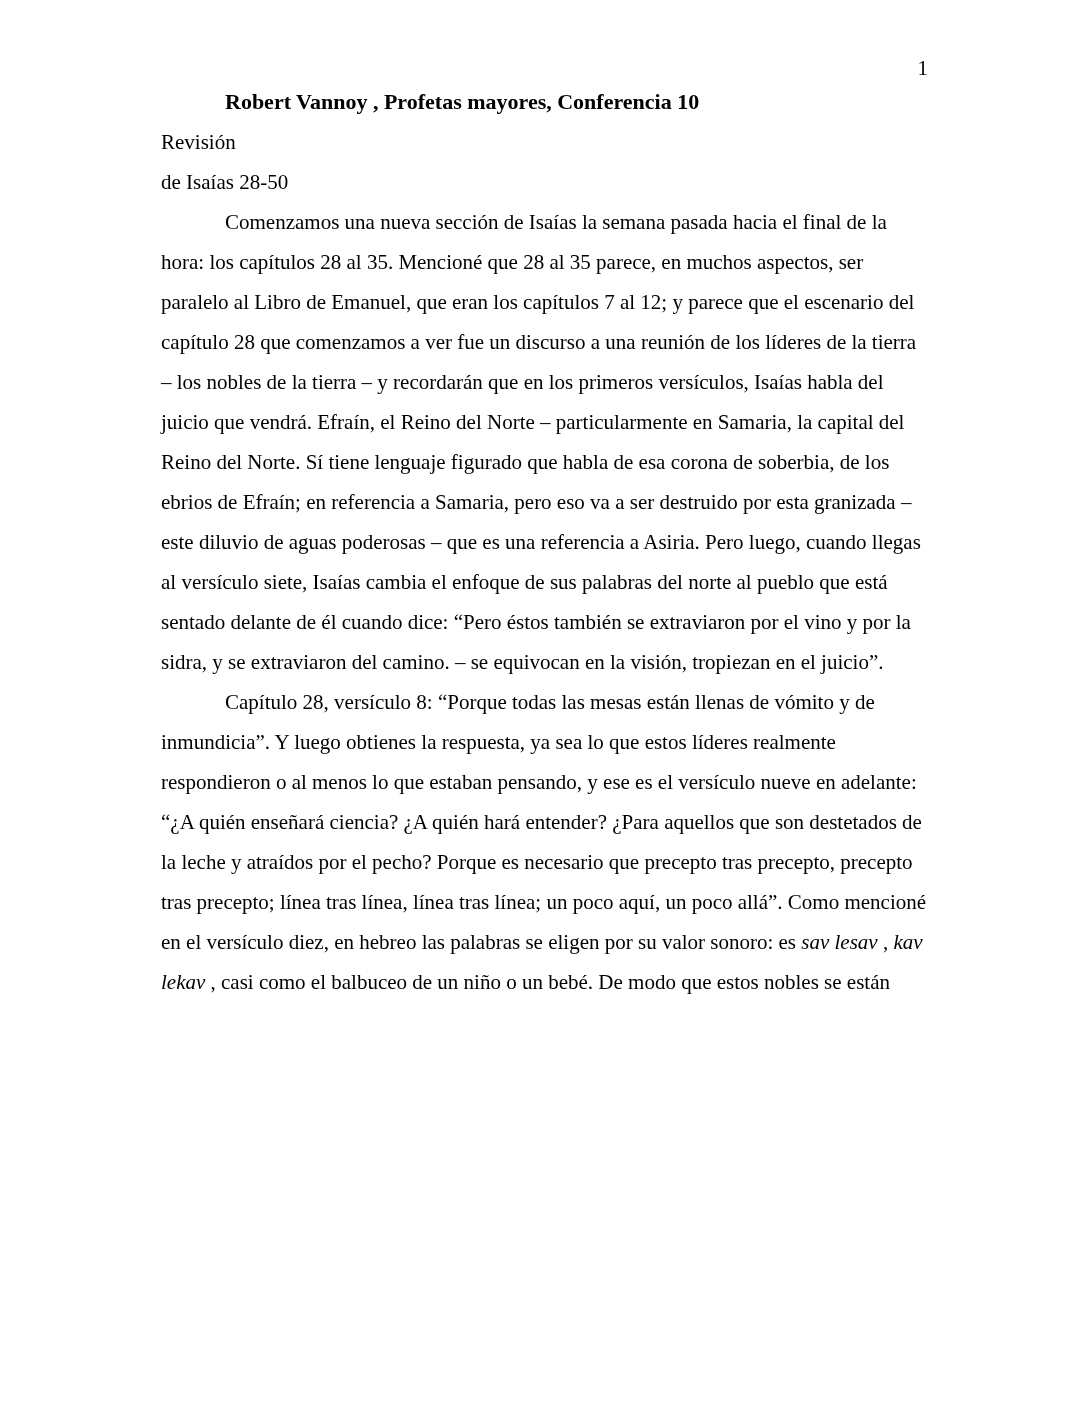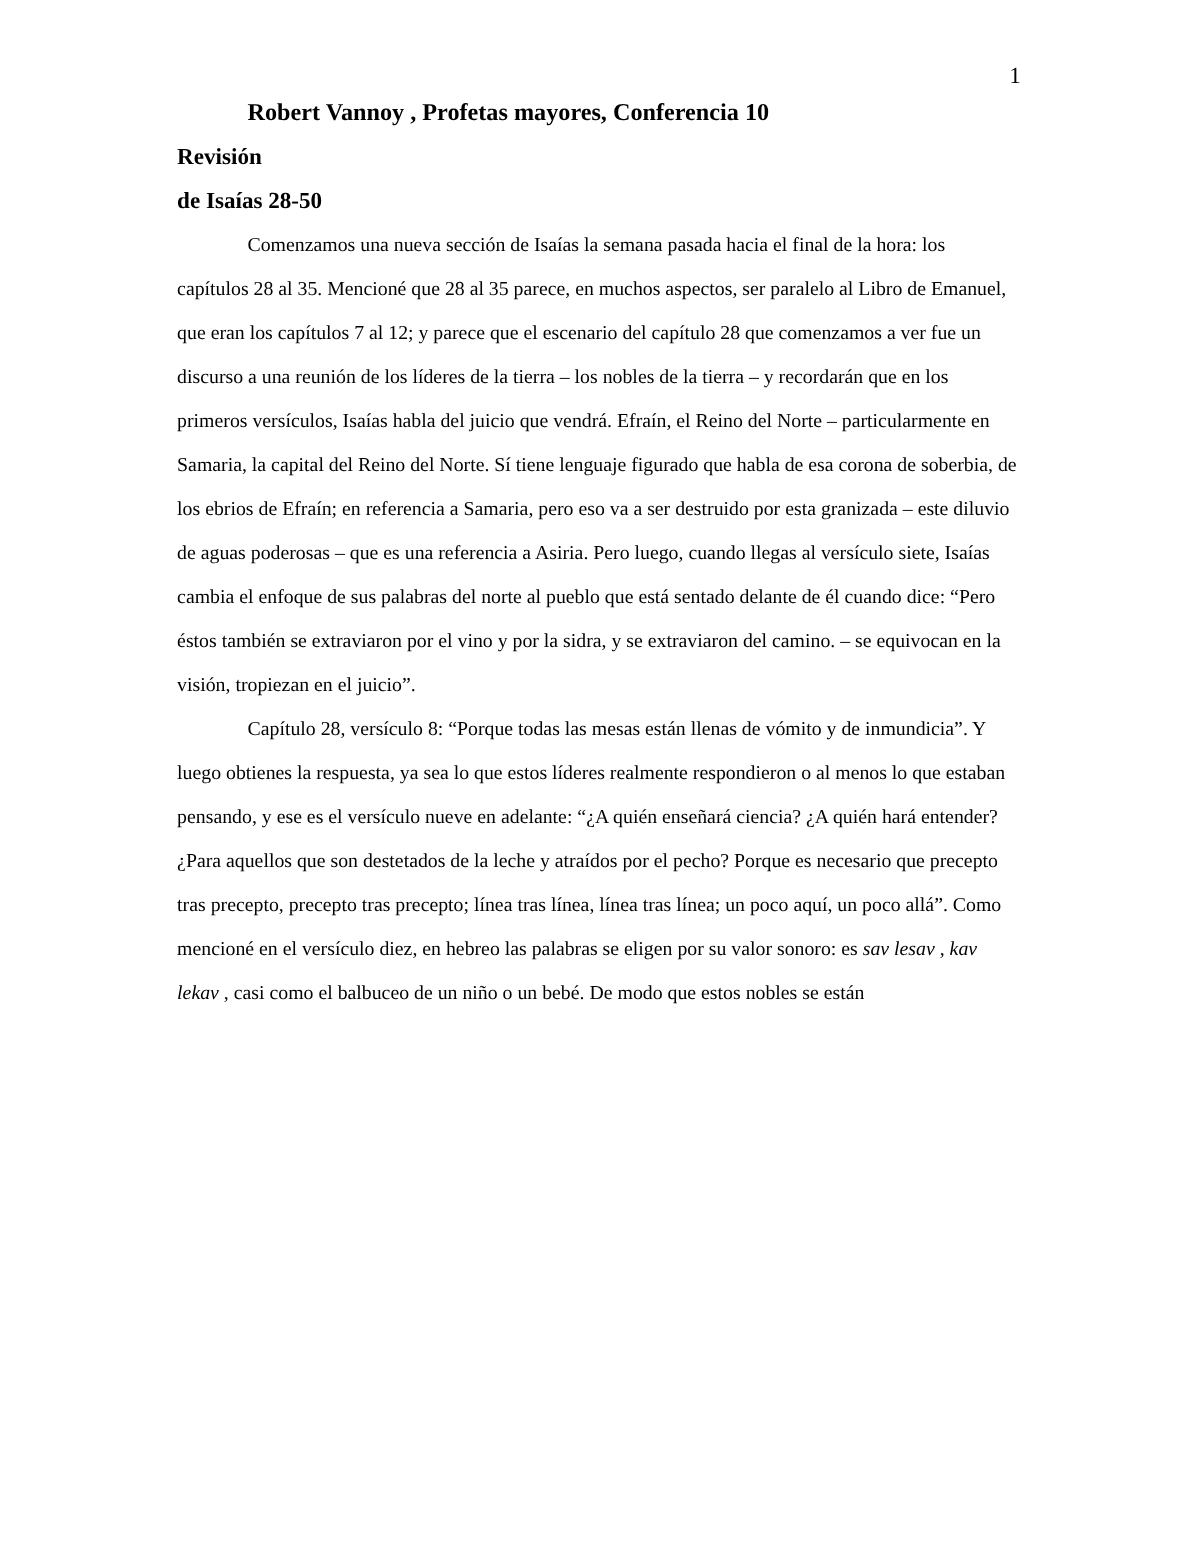--- a/index.html
+++ b/index.html
@@ -22,26 +22,26 @@
     font-size: 21px;
     line-height: 28px;
   }
   .doc-title {
     font-weight: bold;
     font-size: 22px;
     line-height: 40px;
     text-indent: 64px;
   }
   .heading {
-    font-weight: bold;
+    font-weight: normal;
     font-size: 21px;
     line-height: 40px;
   }
   p.body {
-    font-size: 18px;
+    font-size: 21px;
     line-height: 40px;
     text-align: left;
   }
   .indent { text-indent: 64px; }
   .gap-above { margin-top: 40px; }
   em { }
 </style>
 </head>
 <body>
 

